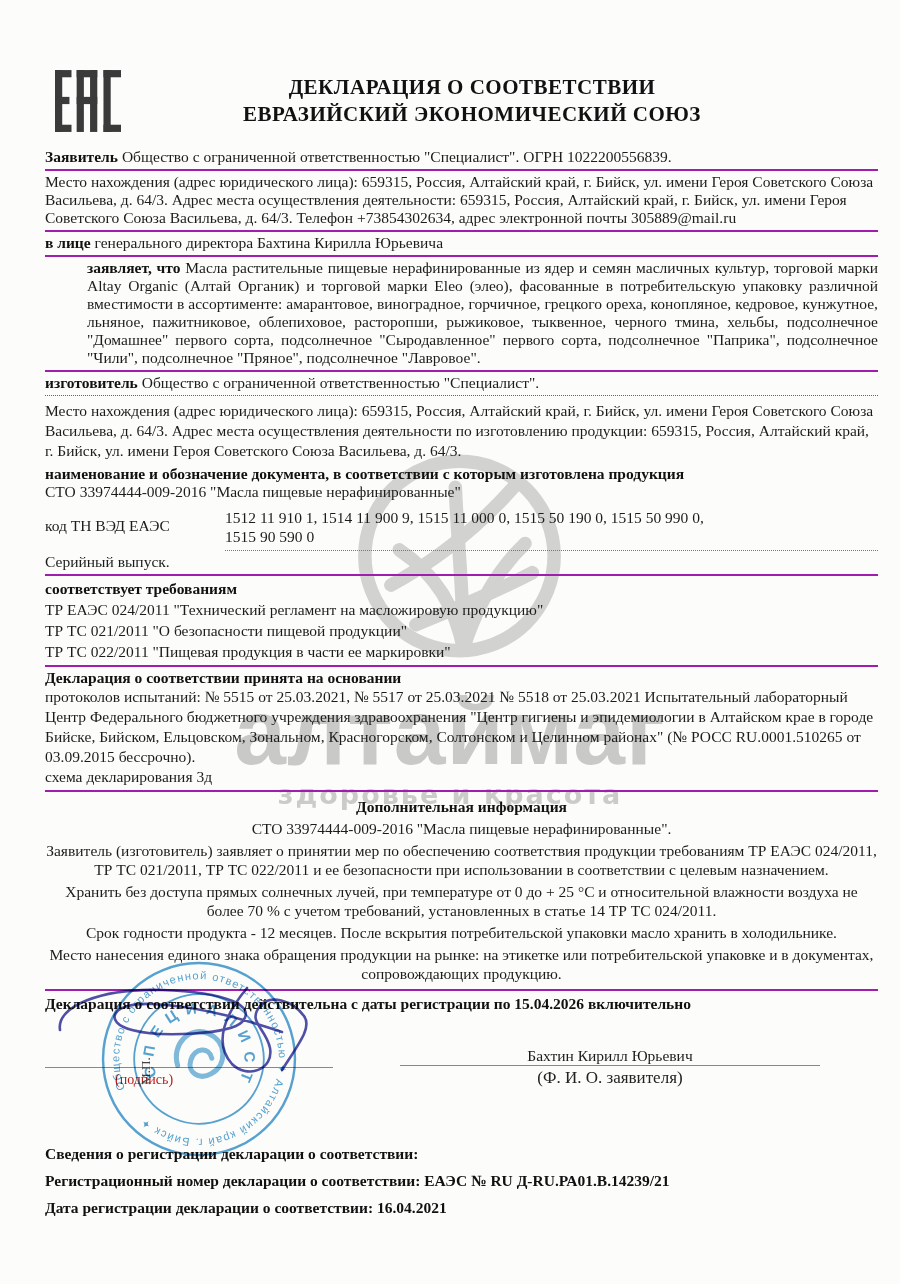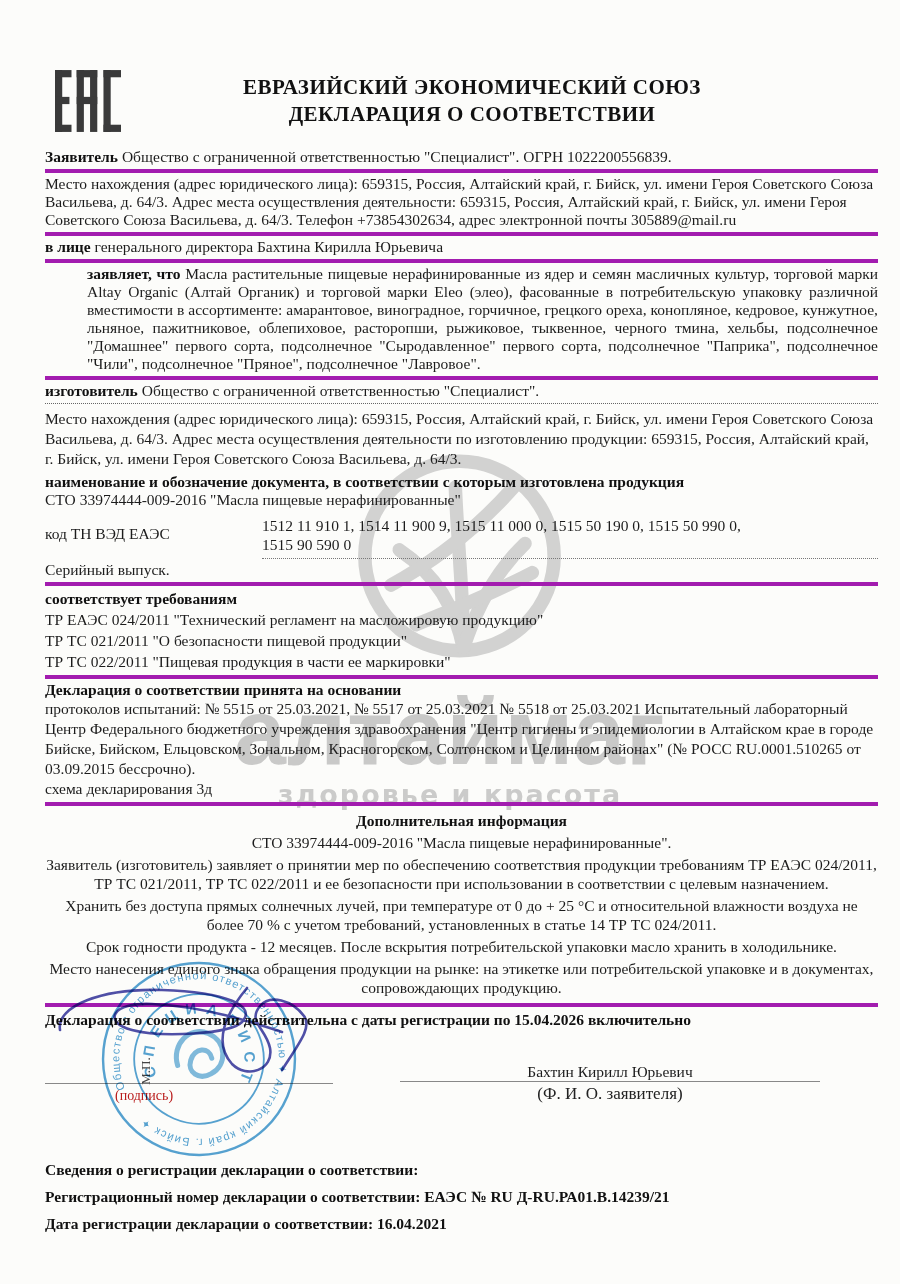--- a/index.html
+++ b/index.html
@@ -8,31 +8,31 @@
     background:#fcfcfa;color:#1c1c1c;
     font-family:"Liberation Serif", serif;
     font-size:15.5px;line-height:18px;
   }
   .page{position:absolute;inset:0;padding:0 22px 0 45px;box-sizing:border-box;z-index:2;}
   
   .hdr{display:flex;align-items:flex-start;padding-top:70px;margin-bottom:14px;}
   .eac{width:66px;height:62px;margin-left:10px;flex:none;}
   .title{flex:1;text-align:center;font-weight:bold;font-size:21px;line-height:27px;letter-spacing:.5px;padding-right:55px;margin-top:4px;color:#111;}
   
-  .sec{border-bottom:4px solid #a21caf;padding:2px 0 3px;}
+  .sec{border-bottom:2px solid #a21caf;padding:2px 0 3px;}
   .sec.dotted{border-bottom:1px dotted #666;}
   .sec.noline{border-bottom:none;}
   p{margin:0;}
   b{color:#111;}
   .just{text-align:justify;}
   .declares{line-height:18px;margin-left:42px;}
   .maddr{line-height:20px;padding:3px 0 4px;}
   .tnrow{display:flex;align-items:flex-start;padding:4px 0 0;}
   .tnlabel{width:180px;flex:none;padding-top:9px;}
-  .tncodes{flex:1;border-bottom:1px dotted #777;padding-bottom:4px;line-height:19px;margin-left:37px;}
+  .tncodes{flex:1;border-bottom:1px dotted #777;padding-bottom:4px;line-height:19px;}
   .complies p{line-height:21px;}
   .basis-text{line-height:20px;}
   .addl p{margin:3px 0;line-height:19px;text-align:center;}
   .validity{font-weight:bold;padding:4px 0 2px;color:#111;}
   
   .sigzone{position:relative;height:118px;}
   .sigline-left{position:absolute;left:0;top:52px;width:288px;border-top:1.5px solid #888;}
   .sig-label{position:absolute;left:70px;top:56px;font-size:14px;color:#b91c1c;}
   .fio-value{position:absolute;left:355px;top:32px;width:420px;text-align:center;}
   .sigline-right{position:absolute;left:355px;top:50px;width:420px;border-top:1.5px solid #888;}
@@ -84,22 +84,22 @@
         <rect x="21" y="0" width="7" height="60"></rect>
           <rect x="34" y="0" width="7" height="60"></rect>
         <rect x="21" y="0" width="20" height="7"></rect>
           <rect x="21" y="26" width="20" height="7"></rect>
         <rect x="47" y="0" width="7" height="60"></rect>
           <rect x="47" y="0" width="17" height="7"></rect>
         <rect x="47" y="53" width="17" height="7"></rect>
       </g>
     </svg>
     <div class="title">
+      <div>ДЕКЛАРАЦИЯ О СООТВЕТСТВИИ</div>
       <div>ЕВРАЗИЙСКИЙ ЭКОНОМИЧЕСКИЙ СОЮЗ</div>
-      <div>ДЕКЛАРАЦИЯ О СООТВЕТСТВИИ</div>
     </div>
   </div>
 
   <div class="sec">
     <p><b>Заявитель</b> <span>Общество с ограниченной ответственностью "Специалист". ОГРН 1022200556839.</span></p>
   </div>
 
   <div class="sec">
     <p>Место нахождения (адрес юридического лица): 659315, Россия, Алтайский край, г. Бийск, ул. имени Героя Советского Союза Васильева, д. 64/3. Адрес места осуществления деятельности: 659315, Россия, Алтайский край, г. Бийск, ул. имени Героя Советского Союза Васильева, д. 64/3. Телефон +73854302634, адрес электронной почты 305889@mail.ru</p>
   </div>

